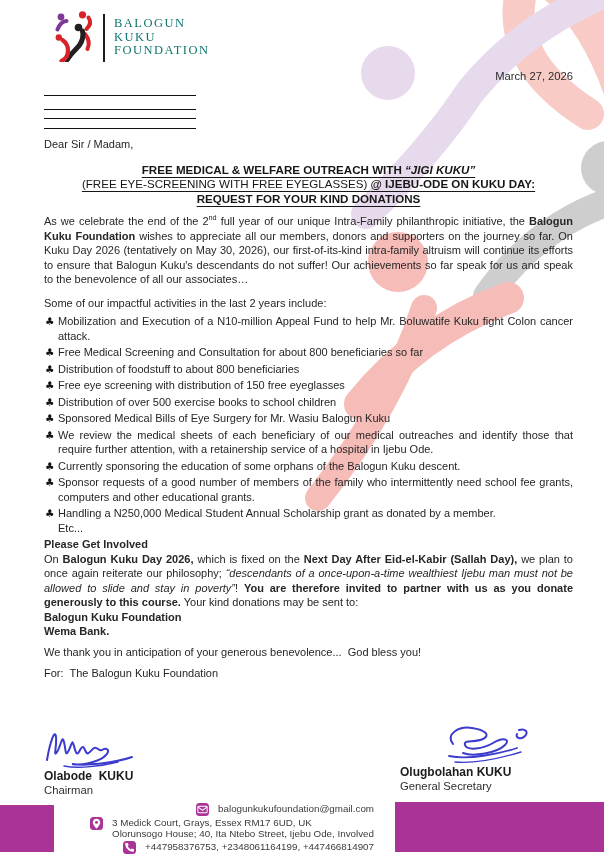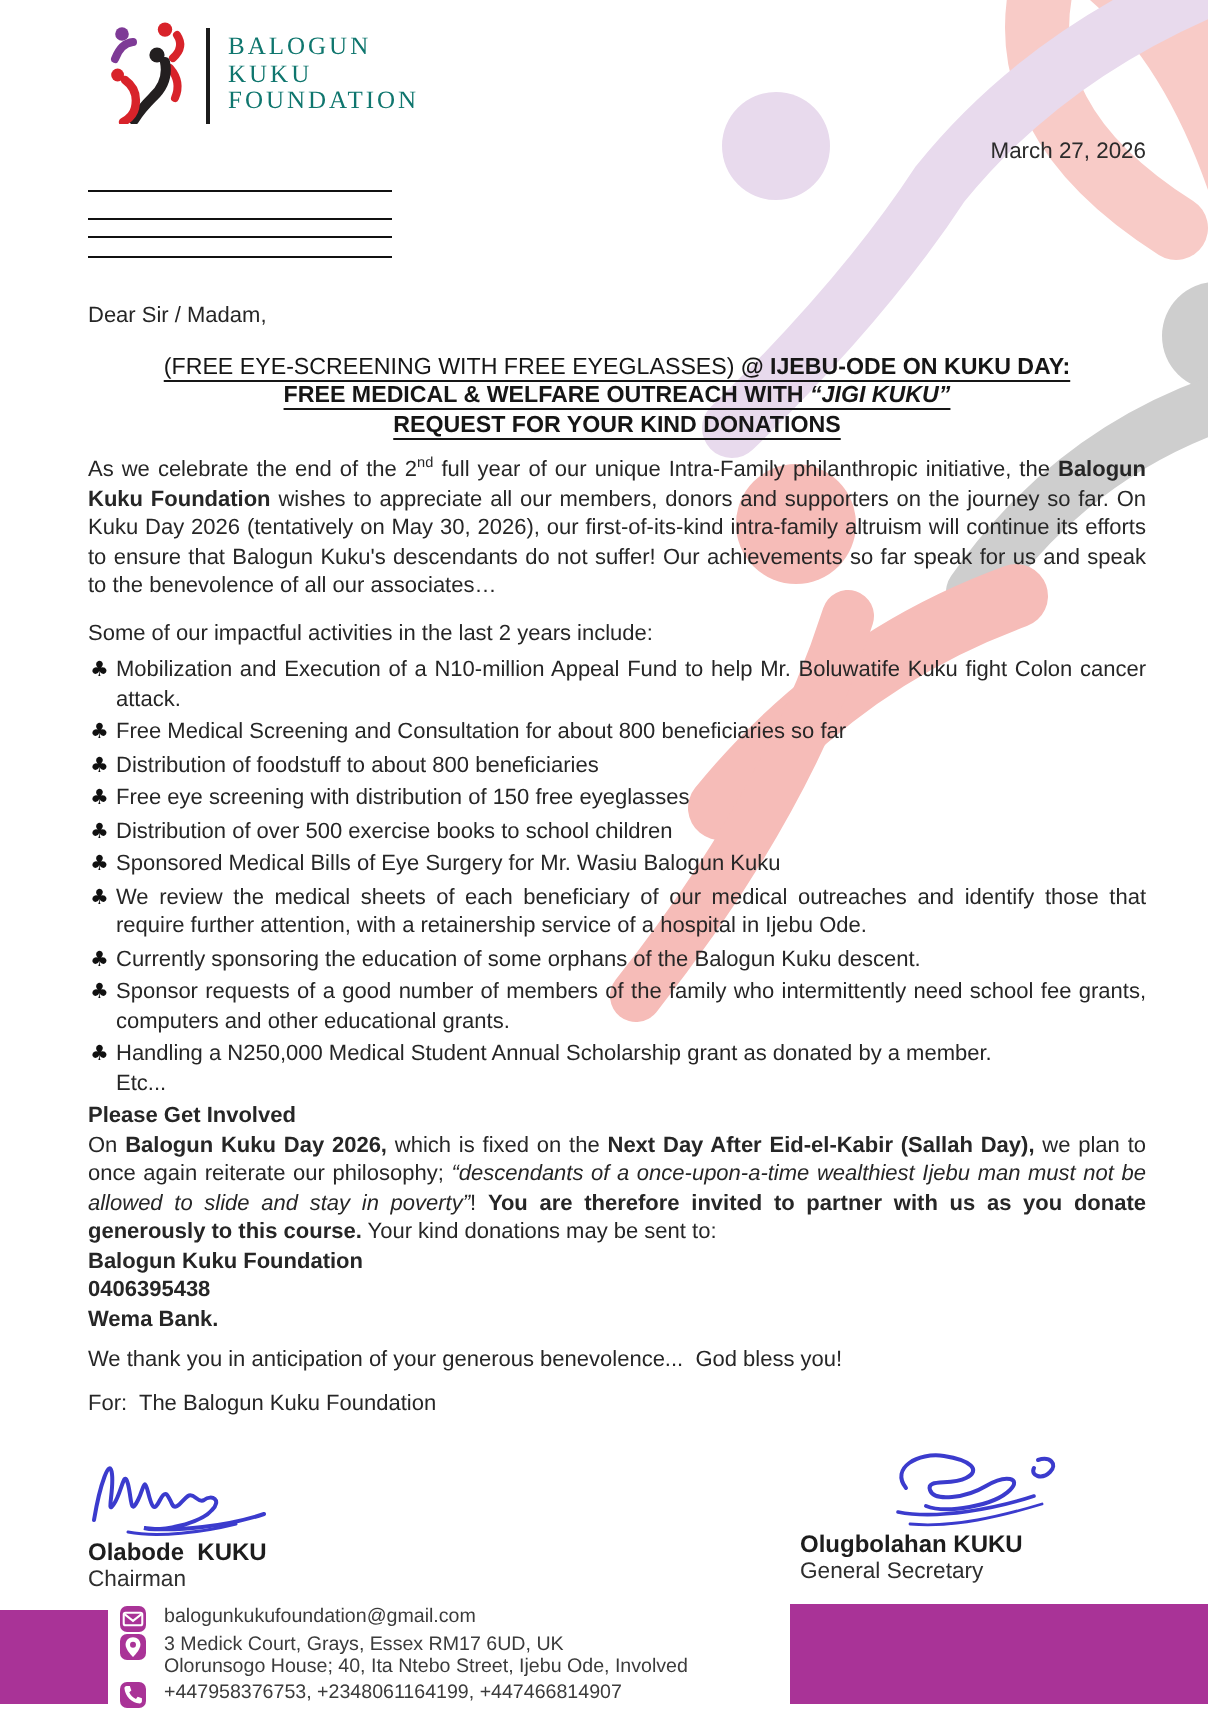--- a/index.html
+++ b/index.html
@@ -17,21 +17,21 @@
   .wordmark{position:absolute;left:70px;top:9px;font-family:"Liberation Serif","DejaVu Serif",serif;
     font-size:12.5px;line-height:13.5px;letter-spacing:1.5px;color:#0f766e;}
   .date{position:absolute;top:70px;right:31px;z-index:2;font-size:11.2px;color:#2b2b2b;}
   
   .addr{margin-top:5px;width:152px;}
   .addr .bl{height:0;border-bottom:1.4px solid #111;}
   .addr .bl.b1{margin-top:0;}
   .addr .bl.b2{margin-top:13px;}
   .addr .bl.b3{margin-top:8px;}
   .addr .bl.b4{margin-top:9px;}
-  .salutation{margin-top:22px;font-size:11px;line-height:14.5px;}
+  .salutation{margin-top:8px;font-size:11px;line-height:14.5px;}
   
   .titleblock{margin-top:11px;text-align:center;}
   .tl{font-size:11.6px;line-height:14.6px;font-weight:bold;color:#161616;
       text-decoration:underline;text-decoration-thickness:1.2px;text-underline-offset:2.5px;}
   .tl .reg{font-weight:normal;}
   .tl .it{font-style:italic;}
   
   .para{margin:8px 0 0 0;font-size:11px;line-height:14.5px;text-align:justify;}
   .b{font-weight:bold;}
   .it{font-style:italic;}
@@ -50,21 +50,21 @@
   .sigrow{position:absolute;left:0;top:722px;width:604px;height:80px;z-index:1;}
   .sig-left{position:absolute;left:44px;top:0;width:190px;}
   .sig-right{position:absolute;left:400px;top:0;width:173px;text-align:left;}
   .signame{font-size:12px;font-weight:bold;color:#1d1d1d;white-space:pre;line-height:13px;}
   .sigrole{font-size:11.3px;color:#2e2e2e;line-height:13px;margin-top:1px;}
   .sig-left .signame{margin-top:2px;}
   .scribble{display:block;}
   
   .bar-left{position:absolute;left:0;top:805px;width:54px;height:47px;background:#A93397;z-index:2;}
   .bar-right{position:absolute;left:395px;top:802px;width:209px;height:50px;background:#A93397;z-index:2;}
-  .foot{position:absolute;left:60px;top:802px;width:330px;z-index:2;display:flex;flex-direction:column;gap:1px;}
+  .foot{position:absolute;left:44px;top:802px;width:330px;z-index:2;display:flex;flex-direction:column;gap:1px;align-items:flex-end;}
   .frow{display:flex;align-items:flex-start;gap:9px;}
   .fico{flex:0 0 13px;width:13px;height:13px;border-radius:3.5px;background:#A93397;
         display:flex;align-items:center;justify-content:center;margin-top:0.5px;}
   .ftxt{font-size:9.8px;line-height:10.8px;color:#3b3b3b;padding-top:1.5px;}
 </style>
 </head>
 <body>
 
 <div class="page">
 
@@ -107,22 +107,22 @@
     <div class="addr">
       <div class="bl b1"></div>
       <div class="bl b2"></div>
       <div class="bl b3"></div>
       <div class="bl b4"></div>
     </div>
 
     <div class="salutation">Dear Sir / Madam,</div>
 
     <div class="titleblock">
+      <div class="tl"><span>FREE MEDICAL &amp; WELFARE OUTREACH WITH </span><span class="it">“JIGI KUKU”</span></div>
       <div class="tl"><span class="reg">(FREE EYE-SCREENING WITH FREE EYEGLASSES) </span><span>@ IJEBU-ODE ON KUKU DAY:</span></div>
-      <div class="tl"><span>FREE MEDICAL &amp; WELFARE OUTREACH WITH </span><span class="it">“JIGI KUKU”</span></div>
       <div class="tl">REQUEST FOR YOUR KIND DONATIONS</div>
     </div>
 
     <p class="para"><span>As we celebrate the end of the 2</span><span class="sup">nd</span><span> full year of our unique Intra-Family philanthropic initiative, the </span><span class="b">Balogun Kuku Foundation</span><span> wishes to appreciate all our members, donors and supporters on the journey so far.  On Kuku Day 2026 (tentatively on May 30, 2026), our first-of-its-kind intra-family altruism will continue its efforts to ensure that Balogun Kuku's descendants do not suffer! Our achievements so far speak for us and speak to the benevolence of all our associates…</span></p>
 
     <div class="act-head">Some of our impactful activities in the last 2 years include:</div>
     <ul class="acts">
       <li class="act">
           <span class="blt">♣</span>
           <span class="atx">Mobilization and Execution of a N10-million Appeal Fund to help Mr. Boluwatife Kuku fight Colon cancer attack.</span>
@@ -162,21 +162,20 @@
       <li class="act">
           <span class="blt">♣</span>
           <span class="atx">Handling a N250,000 Medical Student Annual Scholarship grant as donated by a member.
 Etc...</span>
         </li>
     </ul>
 
     <div class="inv-head">Please Get Involved</div>
     <p class="para" style="margin-top:0"><span>On </span><span class="b">Balogun Kuku Day 2026,</span><span> which is fixed on the </span><span class="b">Next Day After Eid-el-Kabir (Sallah Day),</span><span> we plan to once again reiterate our philosophy; </span><span class="it">“descendants of a once-upon-a-time wealthiest Ijebu man must not be allowed to slide and stay in poverty”</span><span>!  </span><span class="b">You are therefore invited to partner with us as you donate generously to this course.</span><span>  Your kind donations may be sent to:</span></p>
     <div class="acct">Balogun Kuku Foundation</div>
-    <div class="acct">0406395438</div>
     <div class="acct">Wema Bank.</div>
 
     <p class="thanks ws">We thank you in anticipation of your generous benevolence...  God bless you!</p>
     <p class="forline ws">For:  The Balogun Kuku Foundation</p>
   </div>
 
   <div class="sigrow">
     <div class="sig-left">
       <svg class="scribble" width="95" height="46" viewBox="0 0 95 46" aria-hidden="true">
         <path d="M3 38 C6 20 11 6 12 15 C13 24 9 36 13 30 C17 24 18 12 20 20 C22 28 21 36 25 28 C28 22 28 16 30 24 C32 32 33 34 36 28 C39 22 40 26 42 30 C44 34 47 28 50 26 C53 24 55 30 58 28 C62 25 67 28 62 33 C56 40 36 44 28 42 C44 44 70 41 88 35" fill="none" stroke="#3B3BCD" stroke-width="2" stroke-linecap="round"></path>

